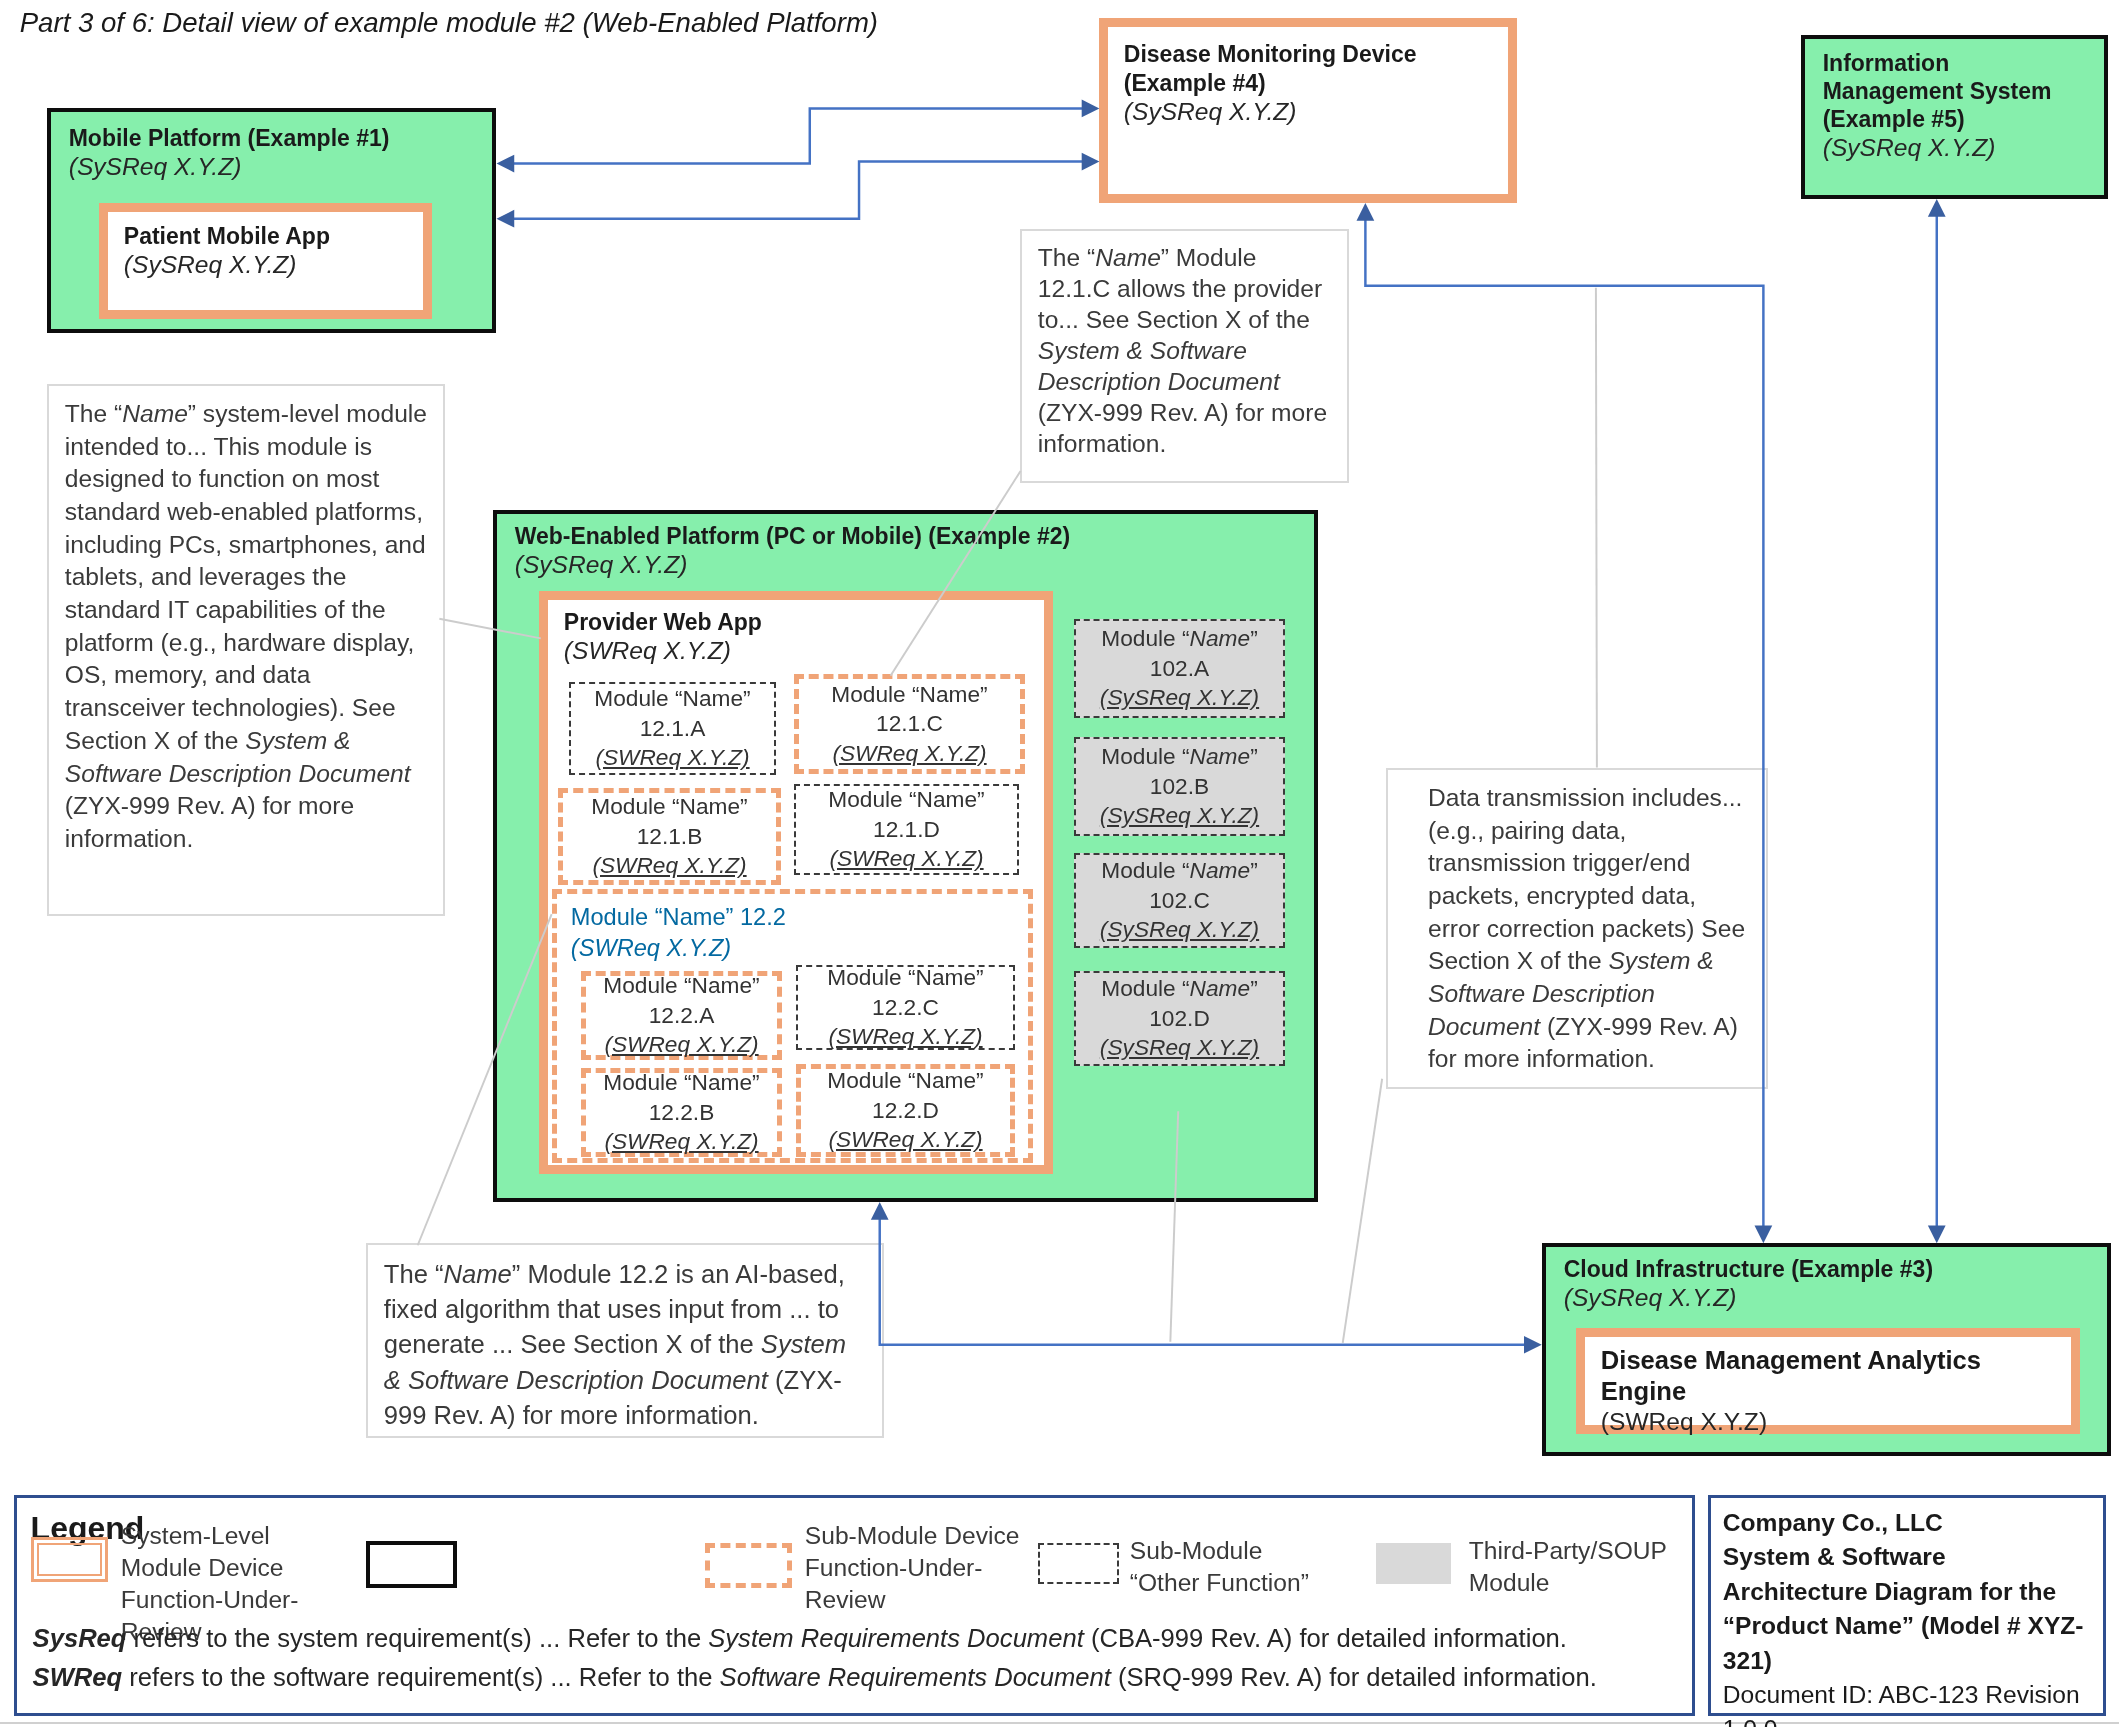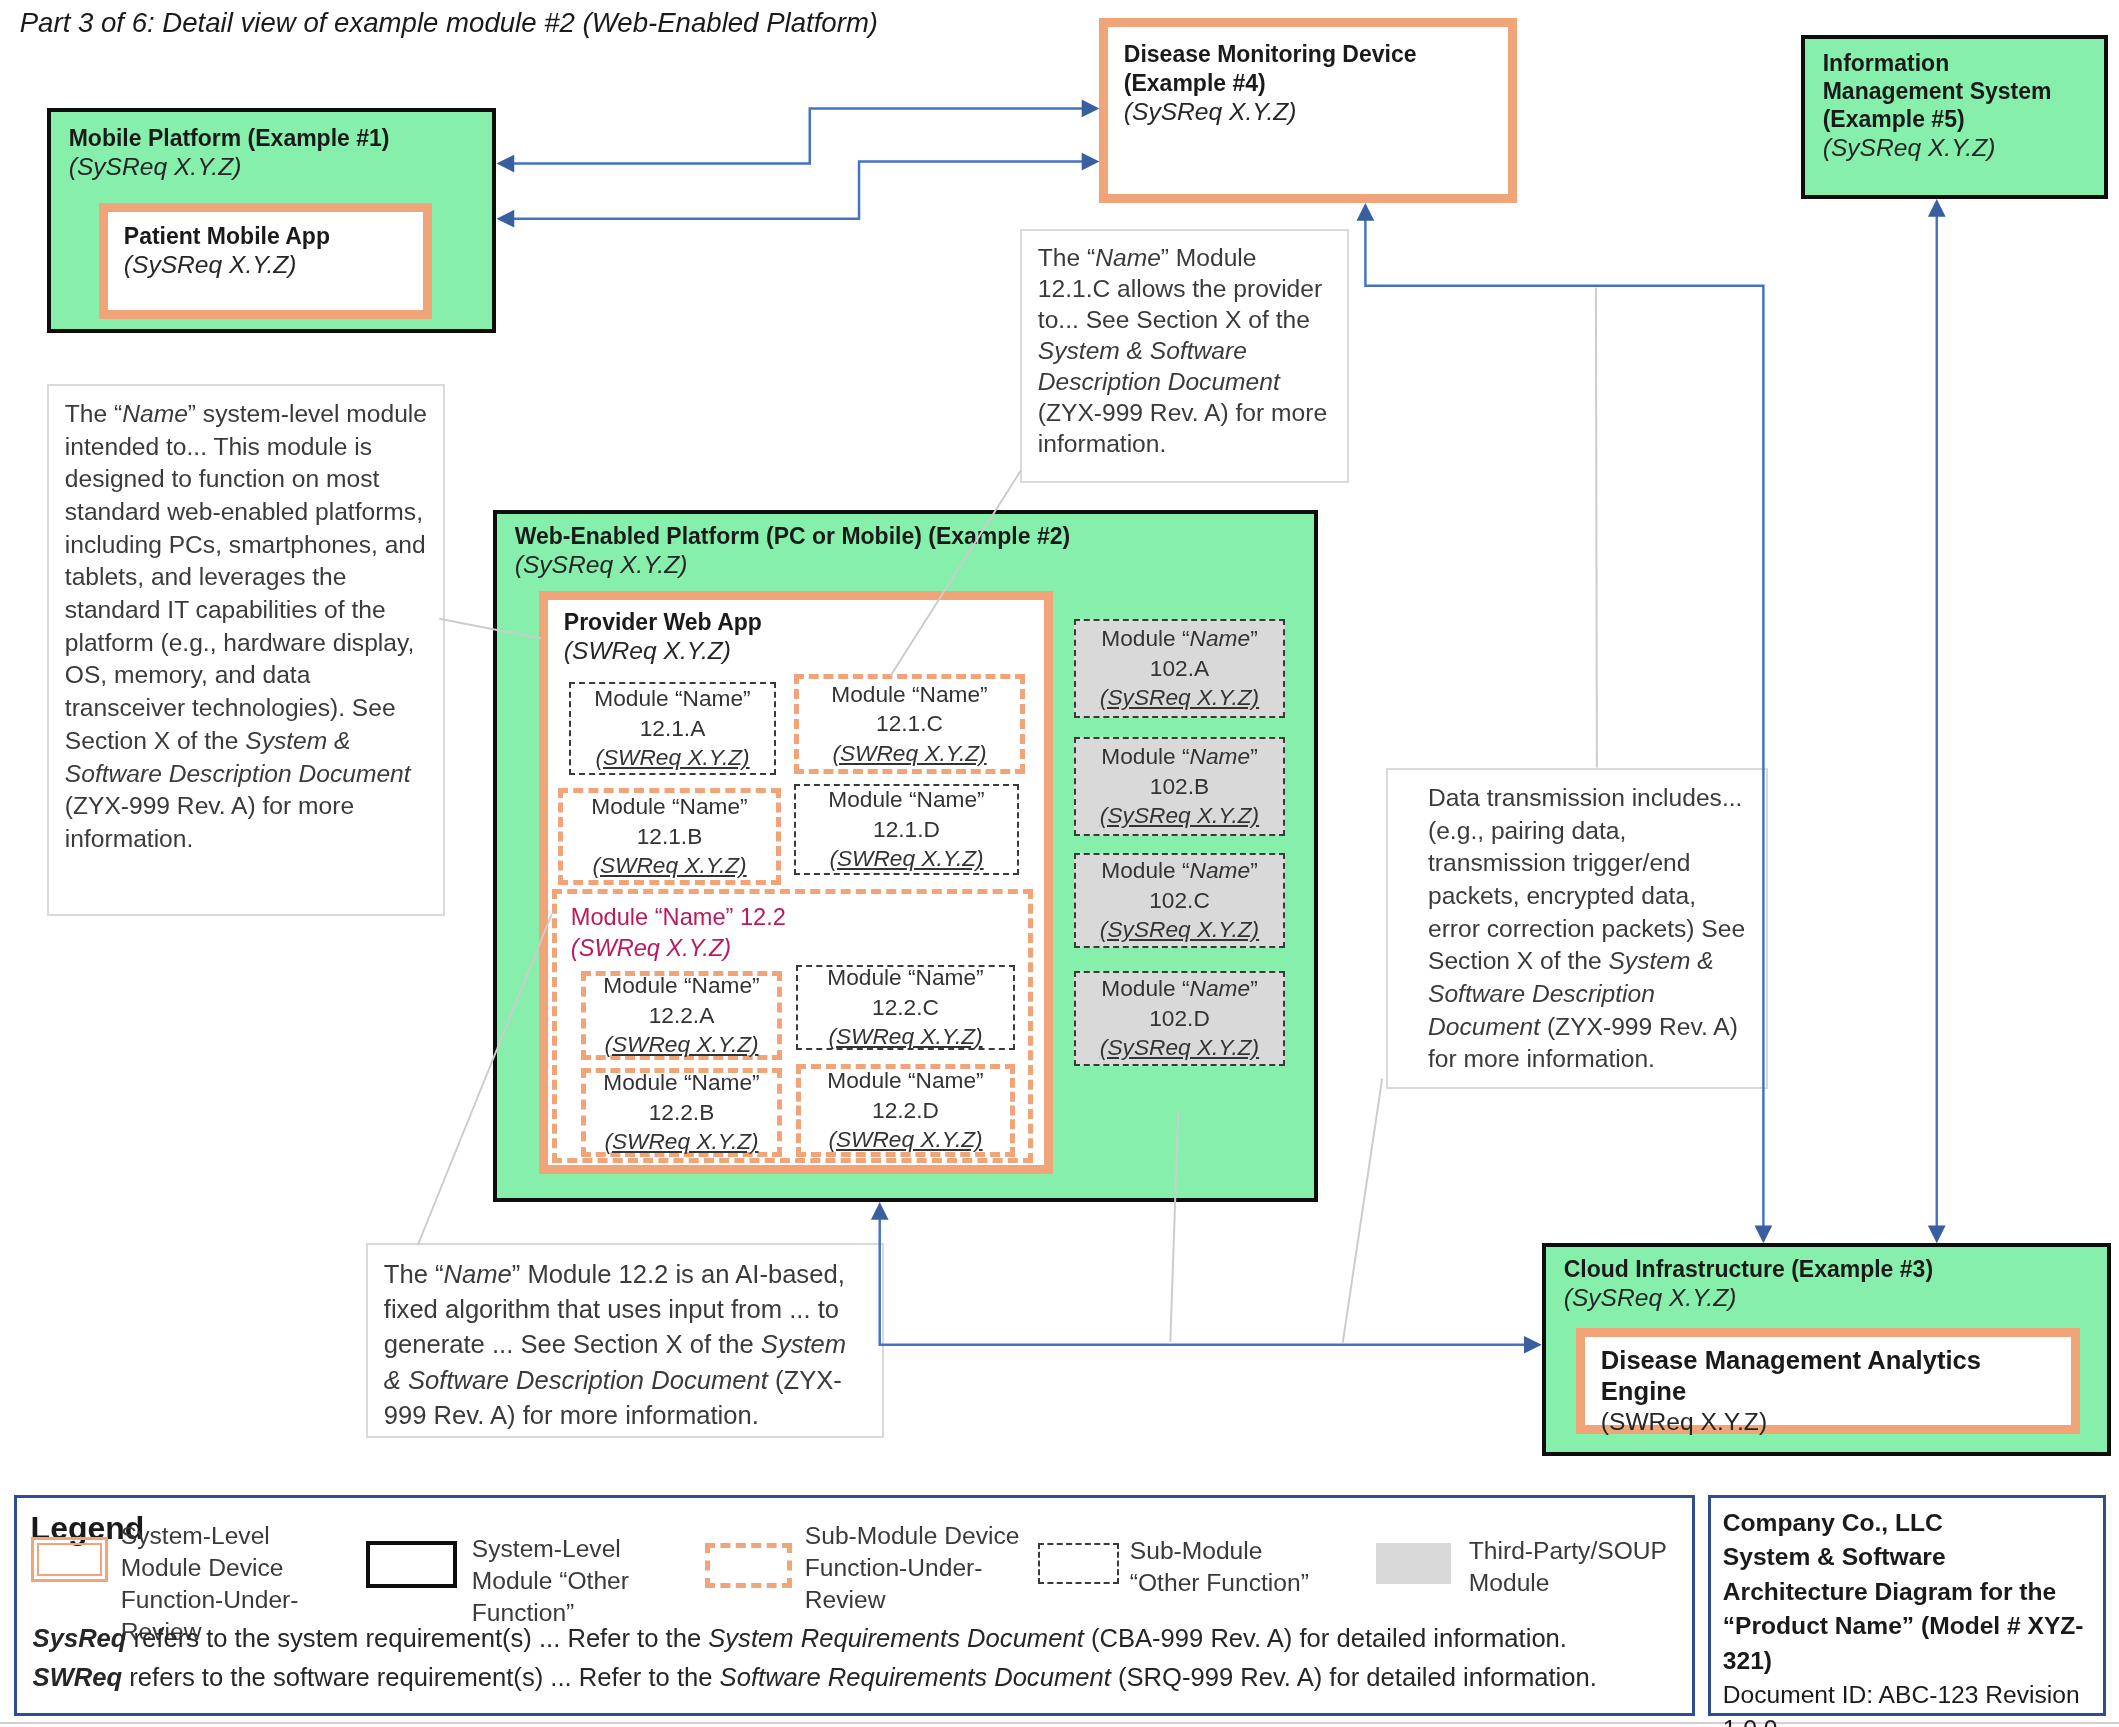--- a/index.html
+++ b/index.html
@@ -23,21 +23,21 @@
   
   .note-box{background:#ffffff;border:2px solid #d9d9d9;font-size:24.6px;line-height:1.33;color:#3a3a3a;padding:11.8px 15.8px;z-index:4;}
   
   .cell{display:flex;flex-direction:column;align-items:center;justify-content:center;
         text-align:center;font-size:22.7px;line-height:1.3;color:#333;background:#ffffff;z-index:3;}
   .cell .cell-req{font-style:italic;text-decoration:underline;}
   .thin-dash{border:2px dashed #3a3a3a;}
   .orange-dash{border:5.9px dashed #f0a477;}
   .soup{background:#d9d9d9;border:2px dashed #3a3a3a;}
   .mod122{border:5.9px dashed #f0a477;background:#ffffff;z-index:2;}
-  .mod122-title{font-size:23.6px;color:#be185d;line-height:1.3;}
+  .mod122-title{font-size:23.6px;color:#0369a1;line-height:1.3;}
   
   .frame-blue{border:3.9px solid #2e4e8f;background:#ffffff;z-index:1;}
   .legend-label{font-size:24.6px;line-height:1.3;color:#3a3a3a;}
   .legend-note{font-size:25.6px;color:#262626;white-space:nowrap;}
   .company-line{font-size:24.6px;line-height:1.4;color:#1a1a1a;}
   svg.overlay{position:absolute;left:0;top:0;z-index:5;pointer-events:none;}
 </style>
 </head>
 <body>
 
@@ -178,21 +178,20 @@
 
   <div class="abs frame-blue" style="left:13.8px;top:1495px;width:1681px;height:221px;">
     <div class="abs" style="left:13.8px;top:12px;font-size:32px;font-weight:bold;color:#1a1a1a;">Legend</div>
 
     <div class="abs" style="left:13.8px;top:39px;width:77px;height:45px;border:3.9px solid #f0a477;padding:3px;box-sizing:border-box;">
       <div style="border:2px solid #f0a477;width:100%;height:100%;box-sizing:border-box;"></div>
     </div>
     <div class="abs legend-label" style="left:104px;top:21.7px;width:215px;">System-Level Module Device Function-Under-Review</div>
 
     <div class="abs" style="left:349px;top:43px;width:91px;height:47px;border:4.9px solid #0d0d0d;"></div>
-    <div class="abs legend-label" style="left:455px;top:35px;width:217px;">System-Level Module “Other Function”</div>
 
     <div class="abs" style="left:688px;top:45px;width:87px;height:45px;border:5.9px dashed #f0a477;"></div>
     <div class="abs legend-label" style="left:788px;top:21.7px;width:225px;">Sub-Module Device Function-Under-Review</div>
 
     <div class="abs" style="left:1021px;top:45px;width:81px;height:41px;border:2px dashed #3a3a3a;"></div>
     <div class="abs legend-label" style="left:1113px;top:37px;width:197px;">Sub-Module “Other Function”</div>
 
     <div class="abs" style="left:1359px;top:45px;width:75px;height:41px;background:#d9d9d9;"></div>
     <div class="abs legend-label" style="left:1452px;top:37px;width:229px;">Third-Party/SOUP Module</div>
 

